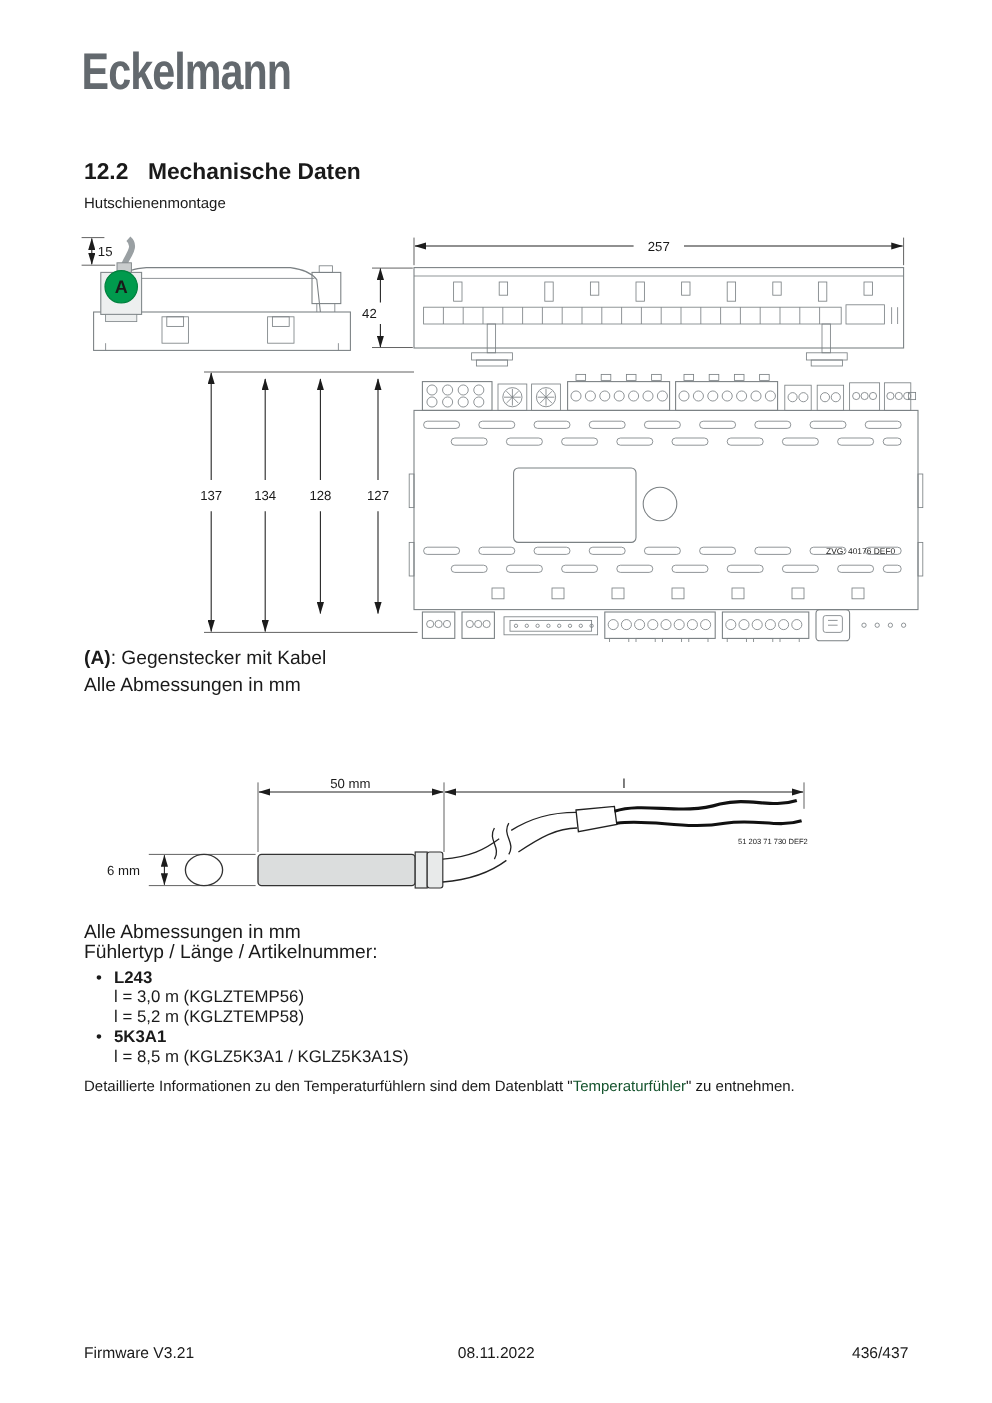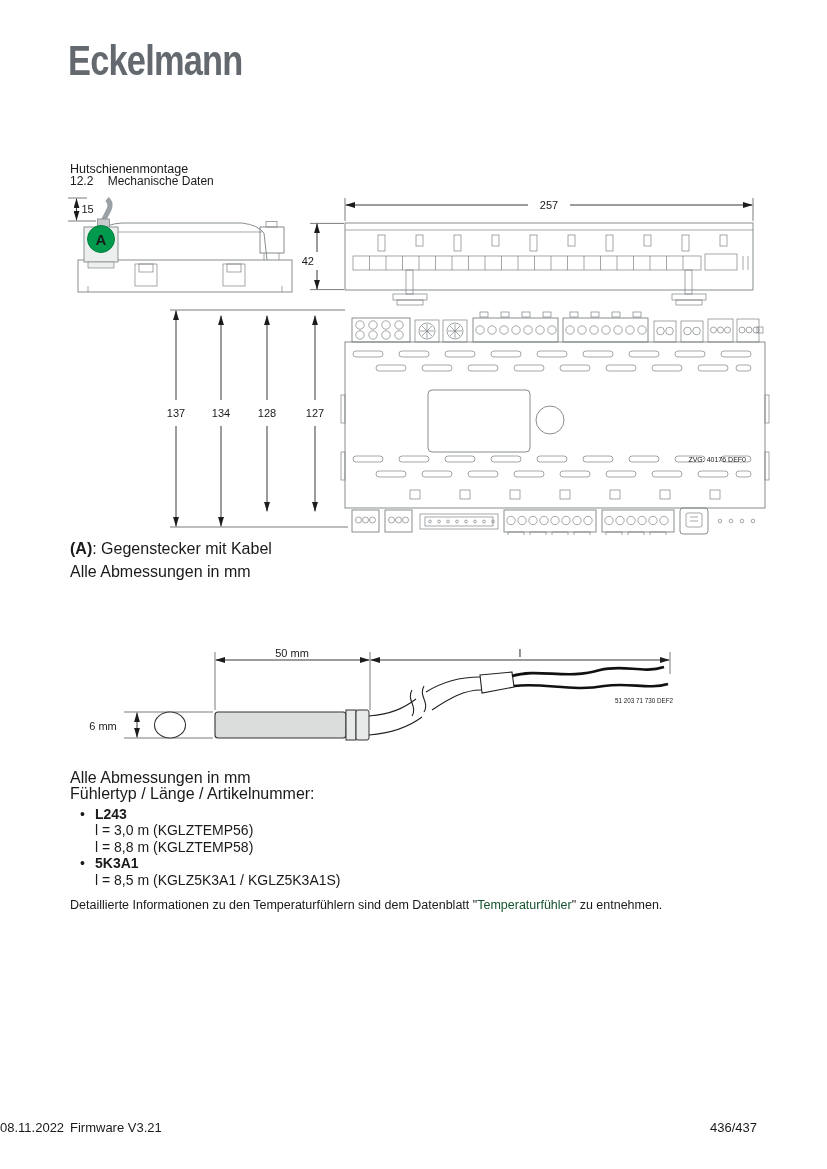--- a/index.html
+++ b/index.html
@@ -1,39 +1,39 @@
 <!DOCTYPE html>
 <html><head>
 <meta charset="utf-8">
 <style>
   html,body{margin:0;padding:0;background:#ffffff;}
   .page{position:relative;width:827px;height:1169px;background:#fff;overflow:hidden;
         font-family:"Liberation Sans",sans-serif;color:#1a1a1a;}
   .logo{position:absolute;left:68px;top:36px;font-size:43px;font-weight:bold;color:#63696e;
         letter-spacing:-1px;transform:scaleX(.8);transform-origin:left top;white-space:nowrap;}
-  .h2{position:absolute;left:70px;font-size:12px;font-weight:normal;white-space:nowrap;margin-top:41px;}
+  .h2{position:absolute;left:70px;font-size:19px;font-weight:bold;white-space:nowrap;}
   .h2 .num{margin-right:11px;}
   #h122{top:133px;}
   #h123{top:601px;}
   .subhead{position:absolute;left:70px;top:162px;font-size:12.5px;font-weight:normal;}
   .note{position:absolute;left:70px;font-size:16px;white-space:nowrap;}
   #noteA{top:540px;}
   #dims1{top:563px;}
   #dims2{top:769px;}
   #list-intro{top:785px;}
   .bullets{position:absolute;left:80px;top:806px;font-size:14px;line-height:16.4px;}
   .b-row{white-space:nowrap;}
   .dot{display:inline-block;width:15px;}
   .b-bold{font-weight:bold;}
   .b-sub{padding-left:15px;white-space:nowrap;}
   #para{position:absolute;left:70px;top:898px;font-size:12.5px;white-space:nowrap;}
   .link{color:#14532d;cursor:pointer;}
   .footer-item{position:absolute;top:1120px;font-size:13px;}
   #f-left{left:70px;}
-  #f-center{left:0;width:827px;}
+  #f-center{left:0;width:827px;text-align:center;}
   #f-right{right:70px;}
   svg{position:absolute;}
   svg text{font-family:"Liberation Sans",sans-serif;fill:#1a1a1a;}
   .dim{stroke:#222;stroke-width:.9;marker-start:url(#arr);marker-end:url(#arr);}
   .dimS{stroke:#222;stroke-width:.9;marker-start:url(#arr);}
   .dimE{stroke:#222;stroke-width:.9;marker-end:url(#arr);}
   .ext{stroke:#444;stroke-width:.7;fill:none;}
   .dev{stroke:#7b8184;stroke-width:.9;fill:none;}
   .dev2{stroke:#7b8184;stroke-width:.7;fill:none;}
   .dimtxt{font-size:11px;}
@@ -354,21 +354,21 @@
     </g>
     <text x="555" y="63" font-size="6.3" fill="#555">51 203 71 730 DEF2</text>
   </svg>
 
   <div class="note" id="dims2">Alle Abmessungen in mm</div>
   <div class="note" id="list-intro">Fühlertyp / Länge / Artikelnummer:</div>
 
   <div class="bullets">
     <div class="b-row"><span class="dot">•</span><span class="b-bold">L243</span></div>
     <div class="b-sub">l = 3,0 m (KGLZTEMP56)</div>
-    <div class="b-sub">l = 8,8 m (KGLZTEMP58)</div>
+    <div class="b-sub">l = 5,2 m (KGLZTEMP58)</div>
     <div class="b-row"><span class="dot">•</span><span class="b-bold">5K3A1</span></div>
     <div class="b-sub">l = 8,5 m (KGLZ5K3A1 / KGLZ5K3A1S)</div>
   </div>
 
   <div id="para">
     <span>Detaillierte Informationen zu den Temperaturfühlern sind dem Datenblatt "</span><span class="link">Temperaturfühler</span><span>" zu entnehmen.</span>
   </div>
 
   <div class="footer-item" id="f-left">Firmware V3.21</div>
   <div class="footer-item" id="f-center">08.11.2022</div>

